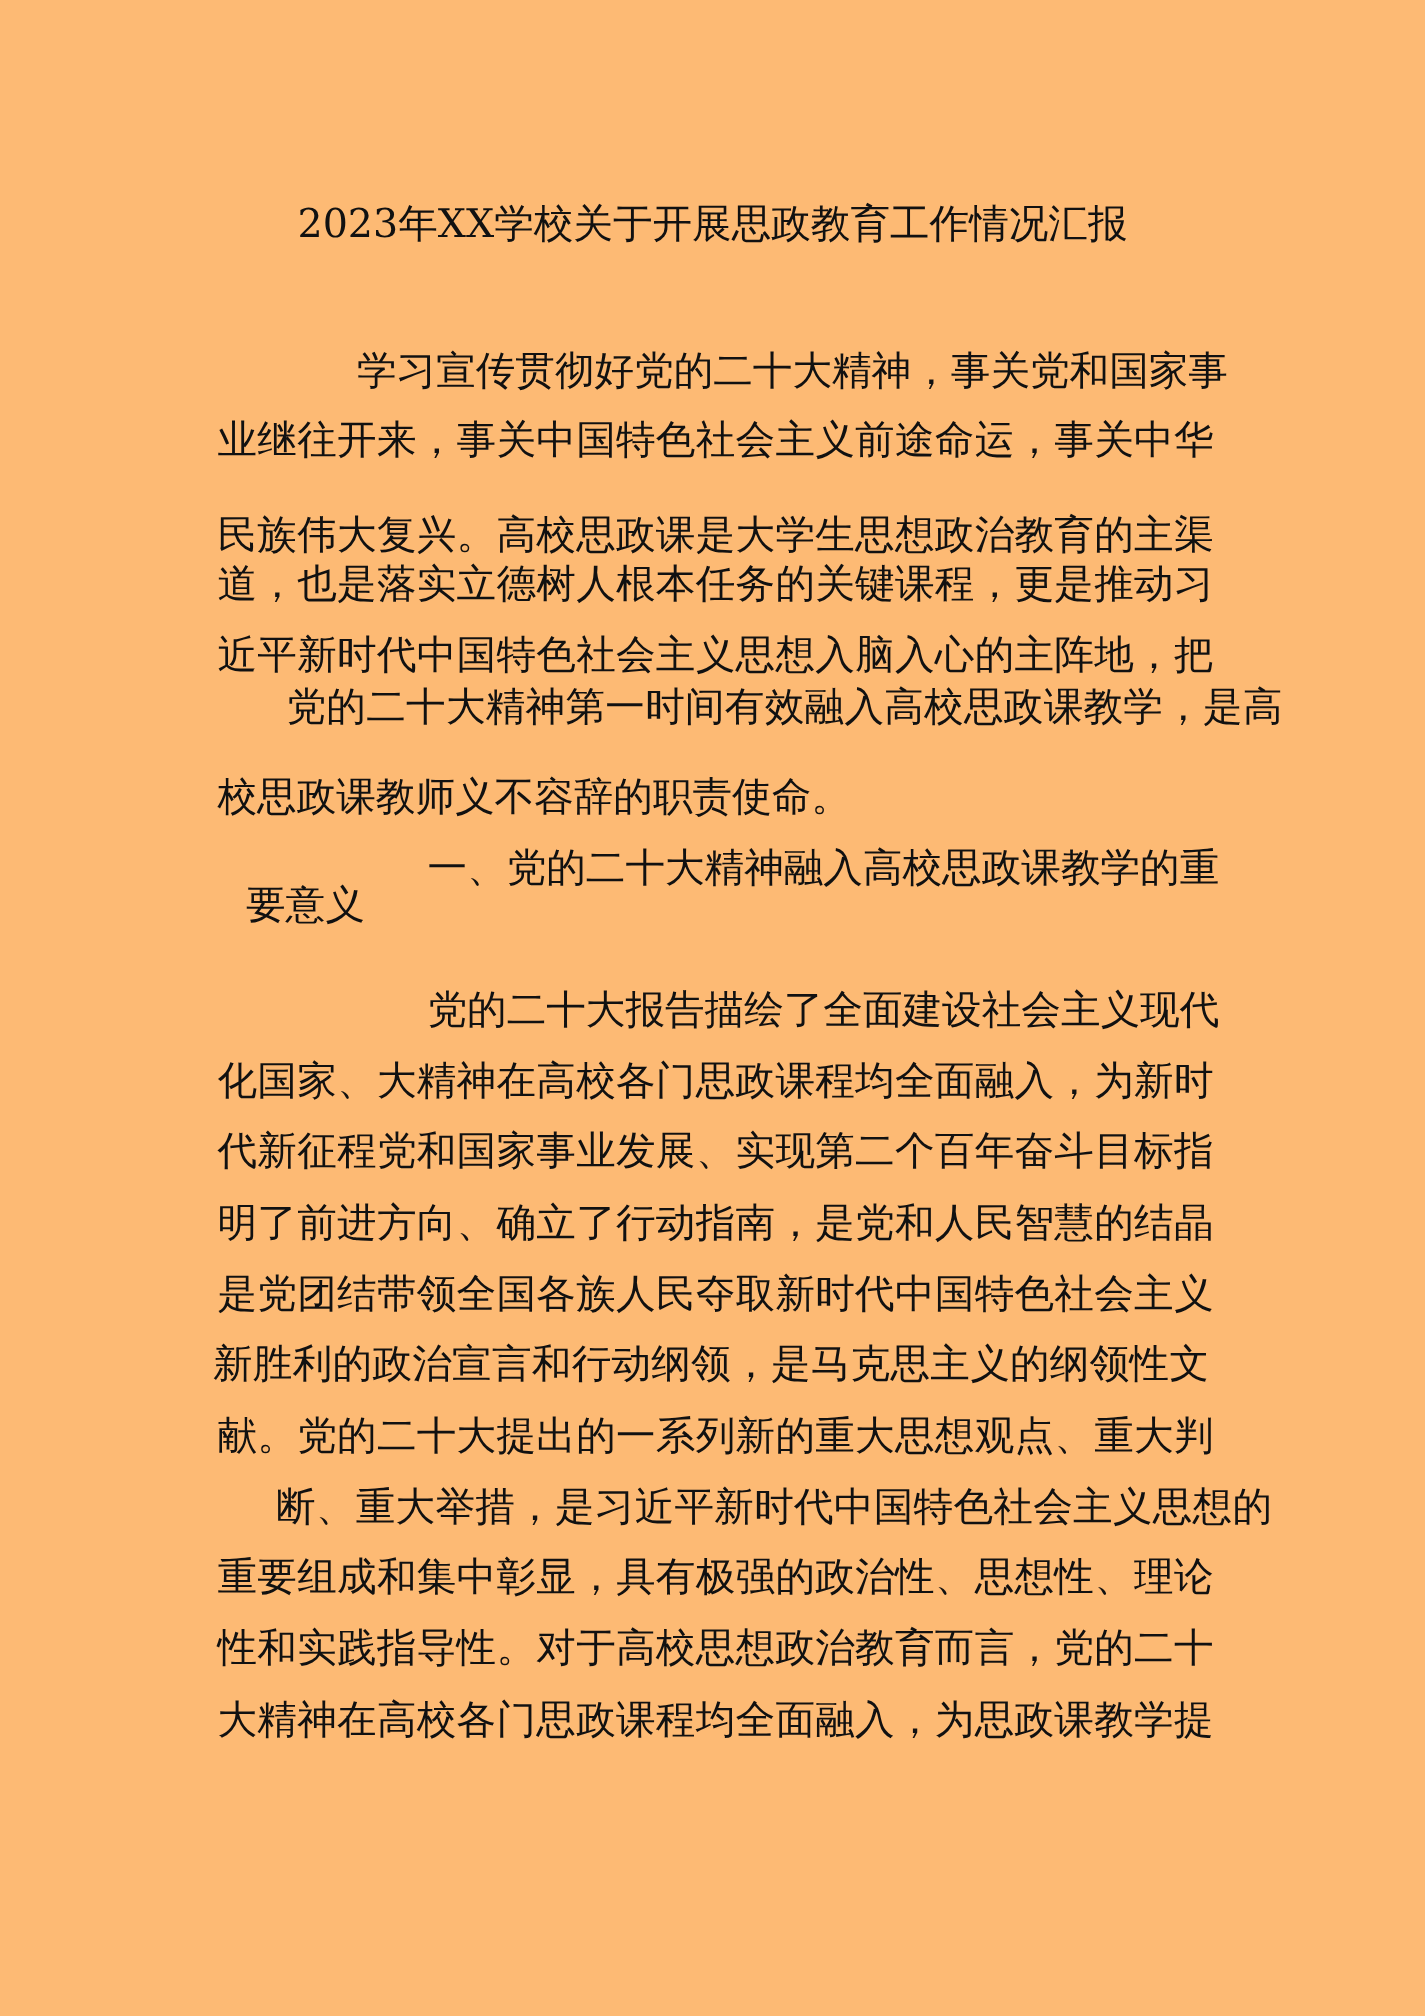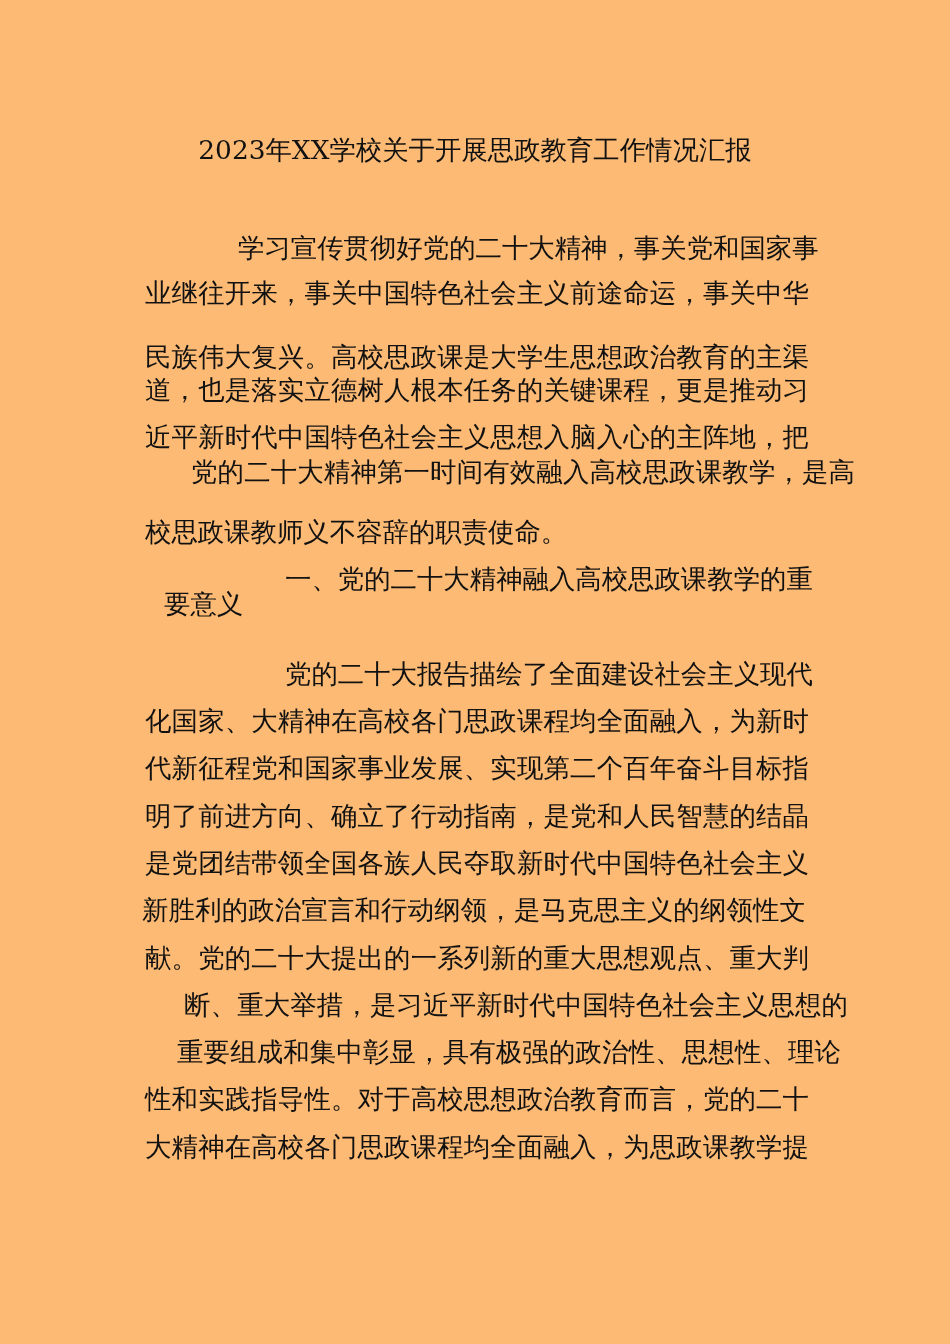--- a/index.html
+++ b/index.html
@@ -29,17 +29,17 @@
       <div class="line justify" style="top: 559.1px; left: 285px; width: 524px;">一、党的二十大精神融入高校思政课教学的重</div>
       <div class="line" style="top: 584px; left: 145px; width: 664px; margin-left: 19px;">要意义</div>
       <div class="line justify" style="top: 653.7px; left: 285px; width: 524px;">党的二十大报告描绘了全面建设社会主义现代</div>
       <div class="line justify" style="top: 701px; left: 145px; width: 664px;">化国家、大精神在高校各门思政课程均全面融入，为新时</div>
       <div class="line justify" style="top: 748.3px; left: 145px; width: 664px;">代新征程党和国家事业发展、实现第二个百年奋斗目标指</div>
       <div class="line justify" style="top: 795.6px; left: 145px; width: 664px;">明了前进方向、确立了行动指南，是党和人民智慧的结晶</div>
       <div class="line justify" style="top: 842.9px; left: 145px; width: 664px;">是党团结带领全国各族人民夺取新时代中国特色社会主义</div>
       <div class="line justify" style="top: 890.2px; left: 142px; width: 664px;">新胜利的政治宣言和行动纲领，是马克思主义的纲领性文</div>
       <div class="line justify" style="top: 937.5px; left: 145px; width: 664px;">献。党的二十大提出的一系列新的重大思想观点、重大判</div>
       <div class="line justify" style="top: 984.8px; left: 145px; width: 664px; margin-left: 39px;">断、重大举措，是习近平新时代中国特色社会主义思想的</div>
-      <div class="line justify" style="top: 1032.1px; left: 145px; width: 664px; margin-left: 32px;">重要组成和集中彰显，具有极强的政治性、思想性、理论</div>
+      <div class="line justify" style="top: 1032.1px; left: 145px; width: 664px;">重要组成和集中彰显，具有极强的政治性、思想性、理论</div>
       <div class="line justify" style="top: 1079.4px; left: 145px; width: 664px;">性和实践指导性。对于高校思想政治教育而言，党的二十</div>
       <div class="line justify" style="top: 1126.7px; left: 145px; width: 664px;">大精神在高校各门思政课程均全面融入，为思政课教学提</div>
     </div>
 </div>
 
 </body></html>

